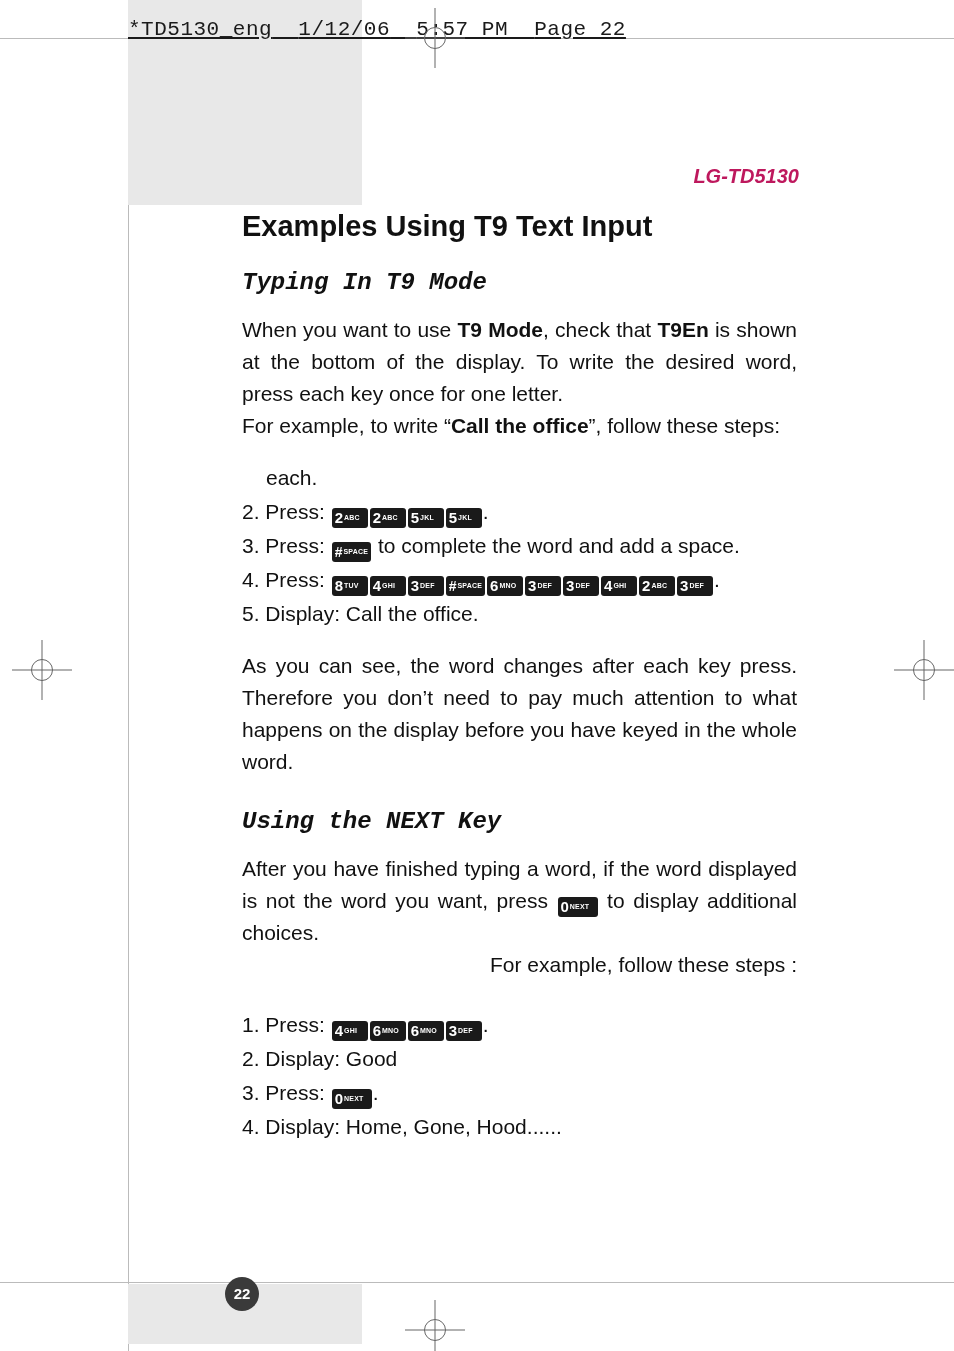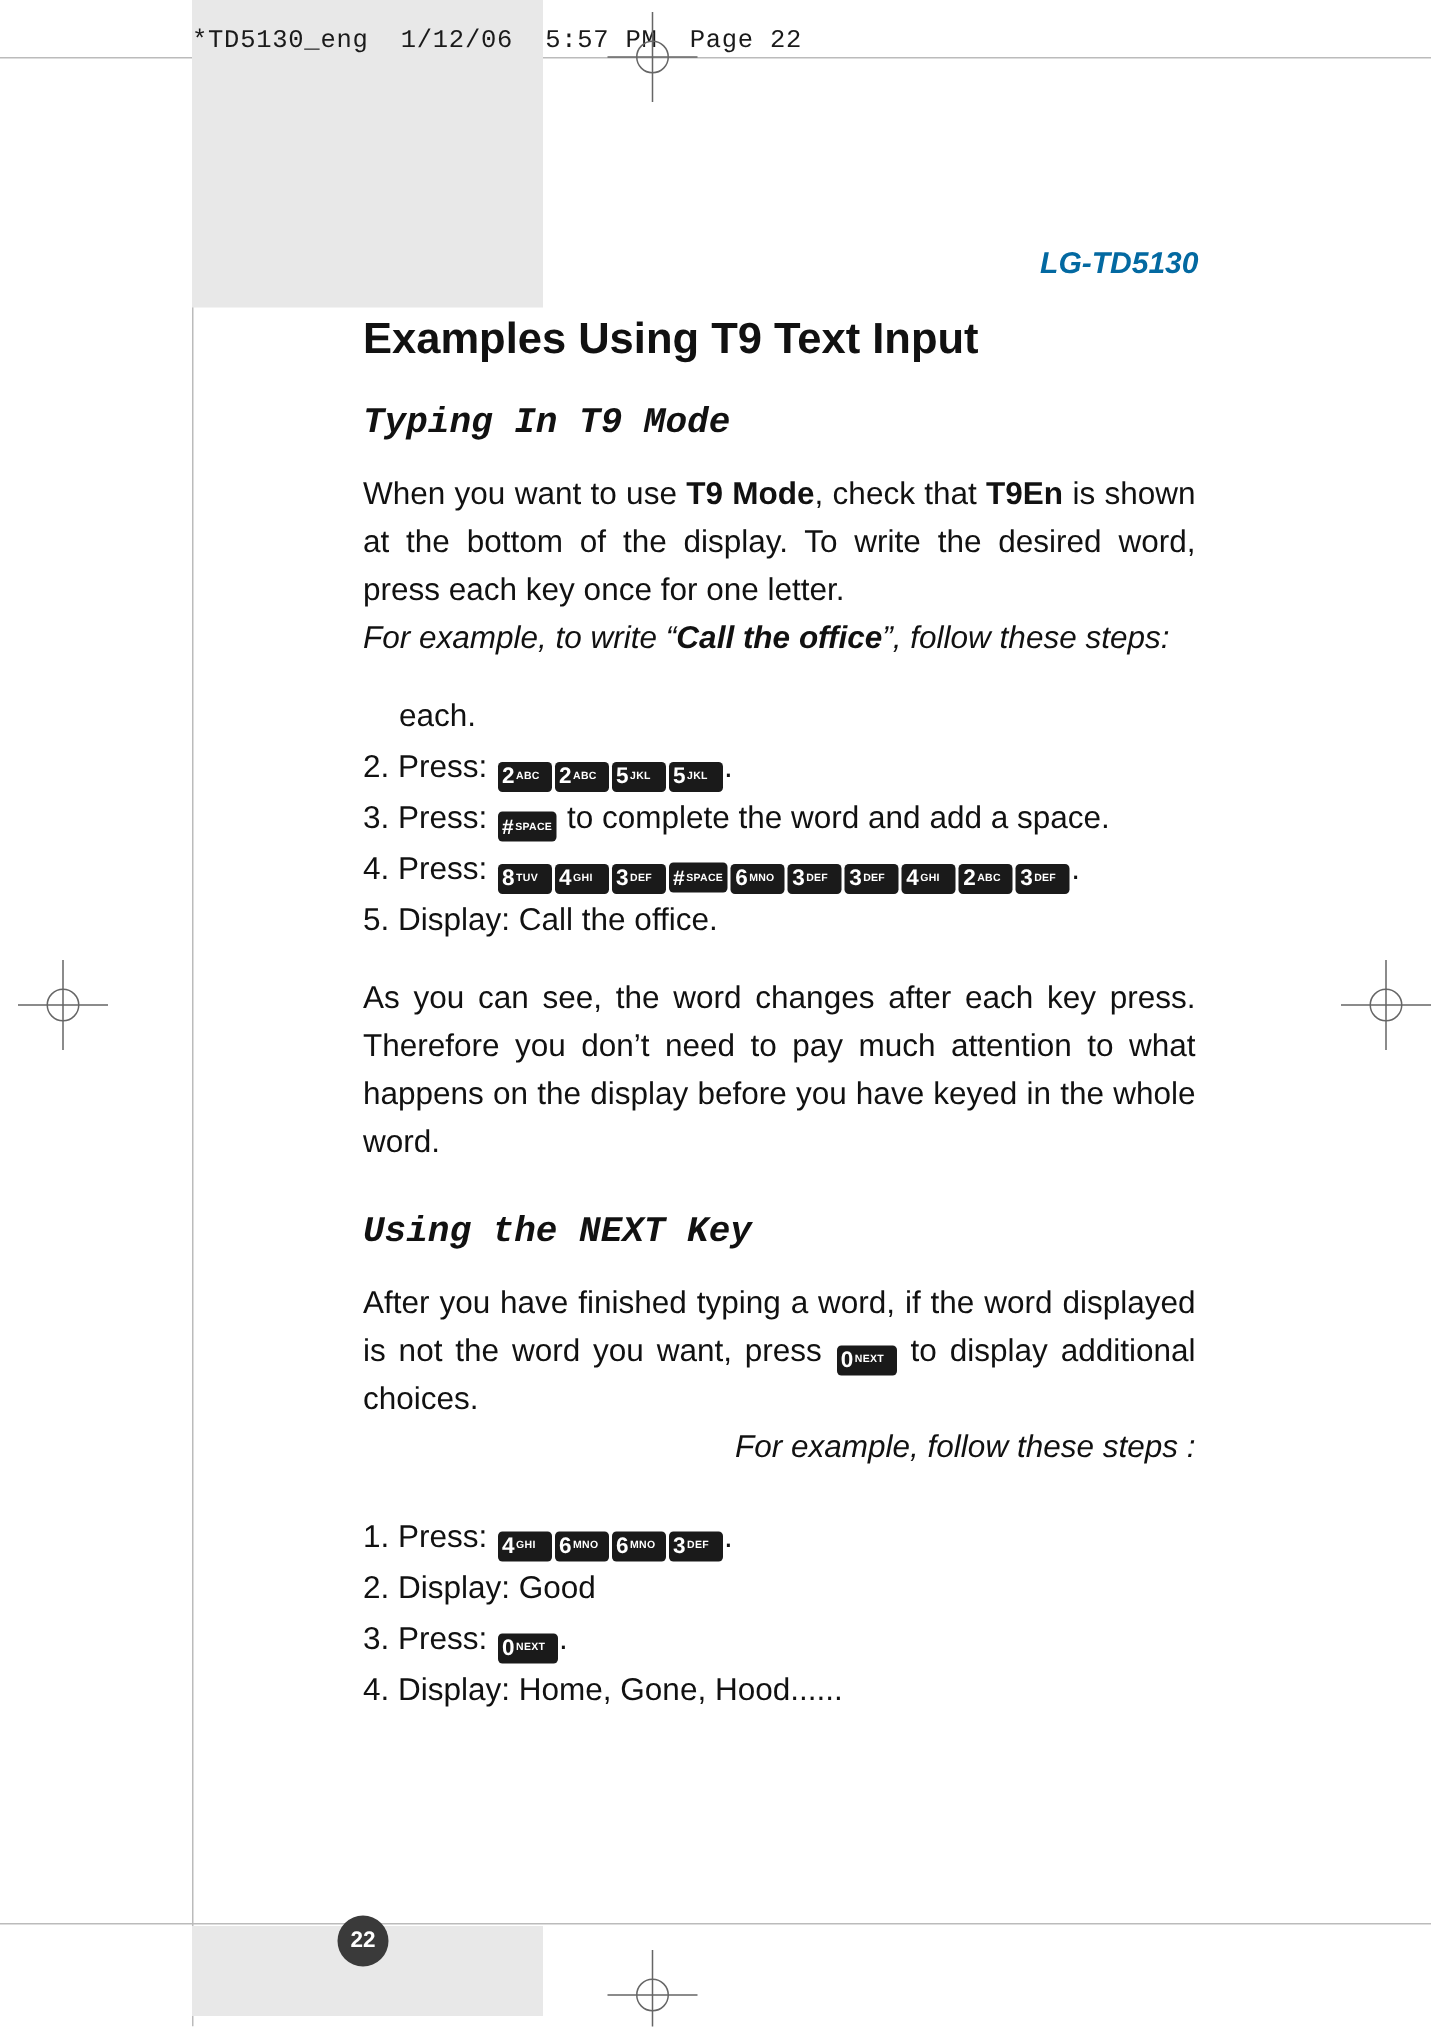--- a/index.html
+++ b/index.html
@@ -16,33 +16,34 @@
     top: 0;
     width: 234px;
     height: 205px;
     background: #e8e8e8;
   }
   .slug {
     position: absolute;
     top: 18px;
     left: 128px;
     font-family: "Courier New", monospace;
-    font-size: 17px;
+    font-size: 21px;
     color: #1a1a1a;
     letter-spacing: 0.5px;
+    text-decoration: underline;
   }
   .model-label {
     position: absolute;
     top: 165px;
     right: 155px;
     font-family: Arial, sans-serif;
     font-style: italic;
     font-weight: bold;
     font-size: 20px;
-    color: #0369a1;
+    color: #be185d;
   }
   .content {
     position: absolute;
     left: 242px;
     top: 210px;
     width: 555px;
   }
   .h1 {
     font-family: Liberation Sans, sans-serif;
     font-weight: bold;
@@ -58,21 +59,21 @@
     color: #111;
     margin-bottom: 18px;
   }
   .p {
     font-size: 21px;
     line-height: 32px;
     color: #111;
     text-align: justify;
     margin-bottom: 0;
   }
-  .p + .p { margin-top: 0; font-style: italic; }
+  .p + .p { margin-top: 0; }
   .block { margin-bottom: 20px; }
   .step {
     font-size: 21px;
     line-height: 32px;
     color: #111;
     text-align: left;
     margin-bottom: 2px;
     padding-left: 0;
   }
   .step.indent { padding-left: 24px; }

